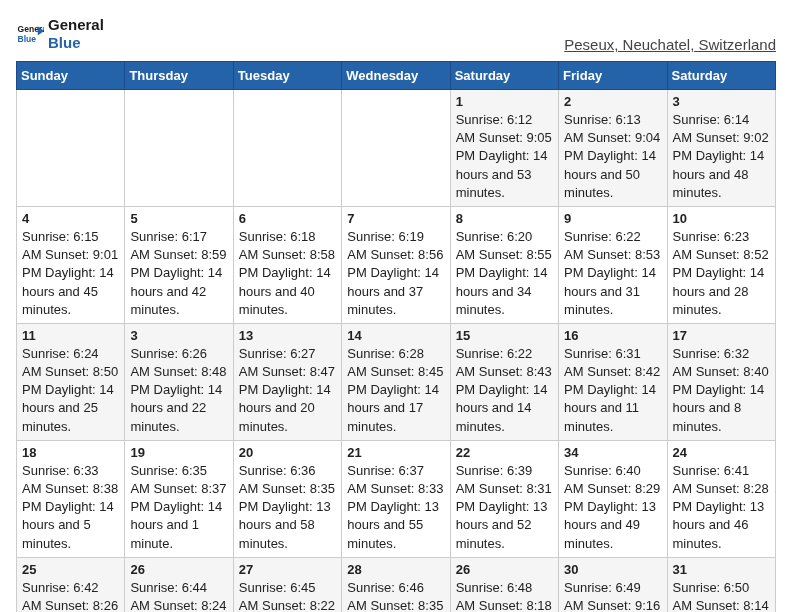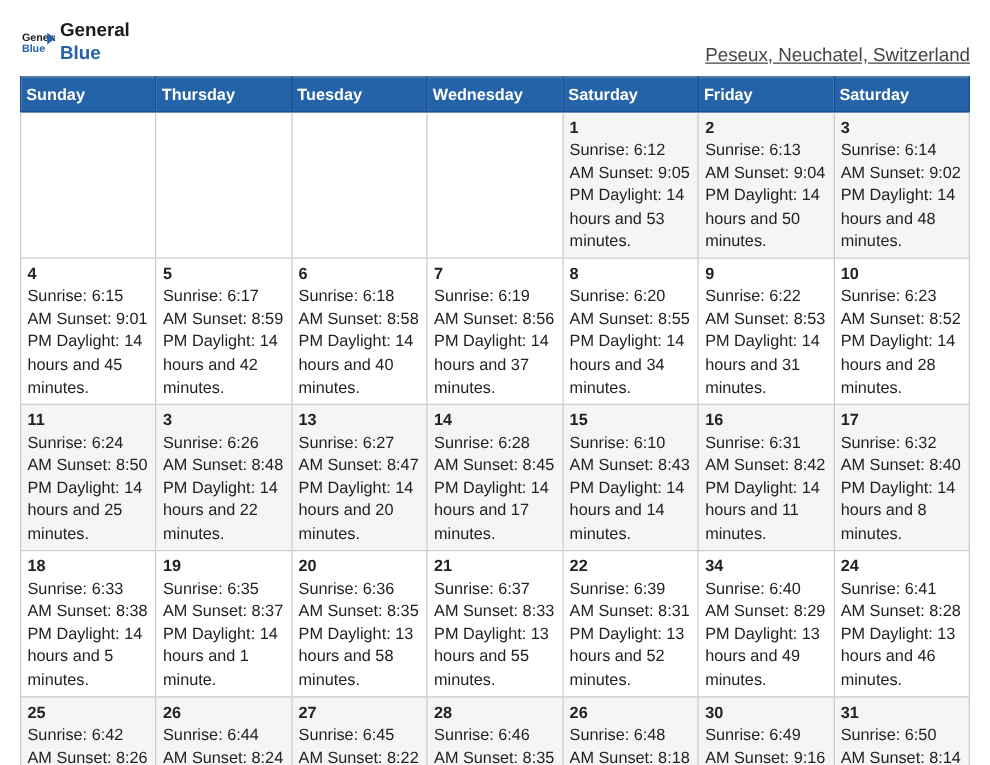--- a/index.html
+++ b/index.html
@@ -223,21 +223,21 @@
         </td>
         <td>
           <div class="day-num">14</div>
           <div class="day-info">Sunrise: 6:28 AM
 Sunset: 8:45 PM
 Daylight: 14 hours
 and 17 minutes.</div>
         </td>
         <td>
           <div class="day-num">15</div>
-          <div class="day-info">Sunrise: 6:10 AM
+          <div class="day-info">Sunrise: 6:22 AM
 Sunset: 8:43 PM
 Daylight: 14 hours
 and 14 minutes.</div>
         </td>
         <td>
           <div class="day-num">16</div>
           <div class="day-info">Sunrise: 6:31 AM
 Sunset: 8:42 PM
 Daylight: 14 hours
 and 11 minutes.</div>

